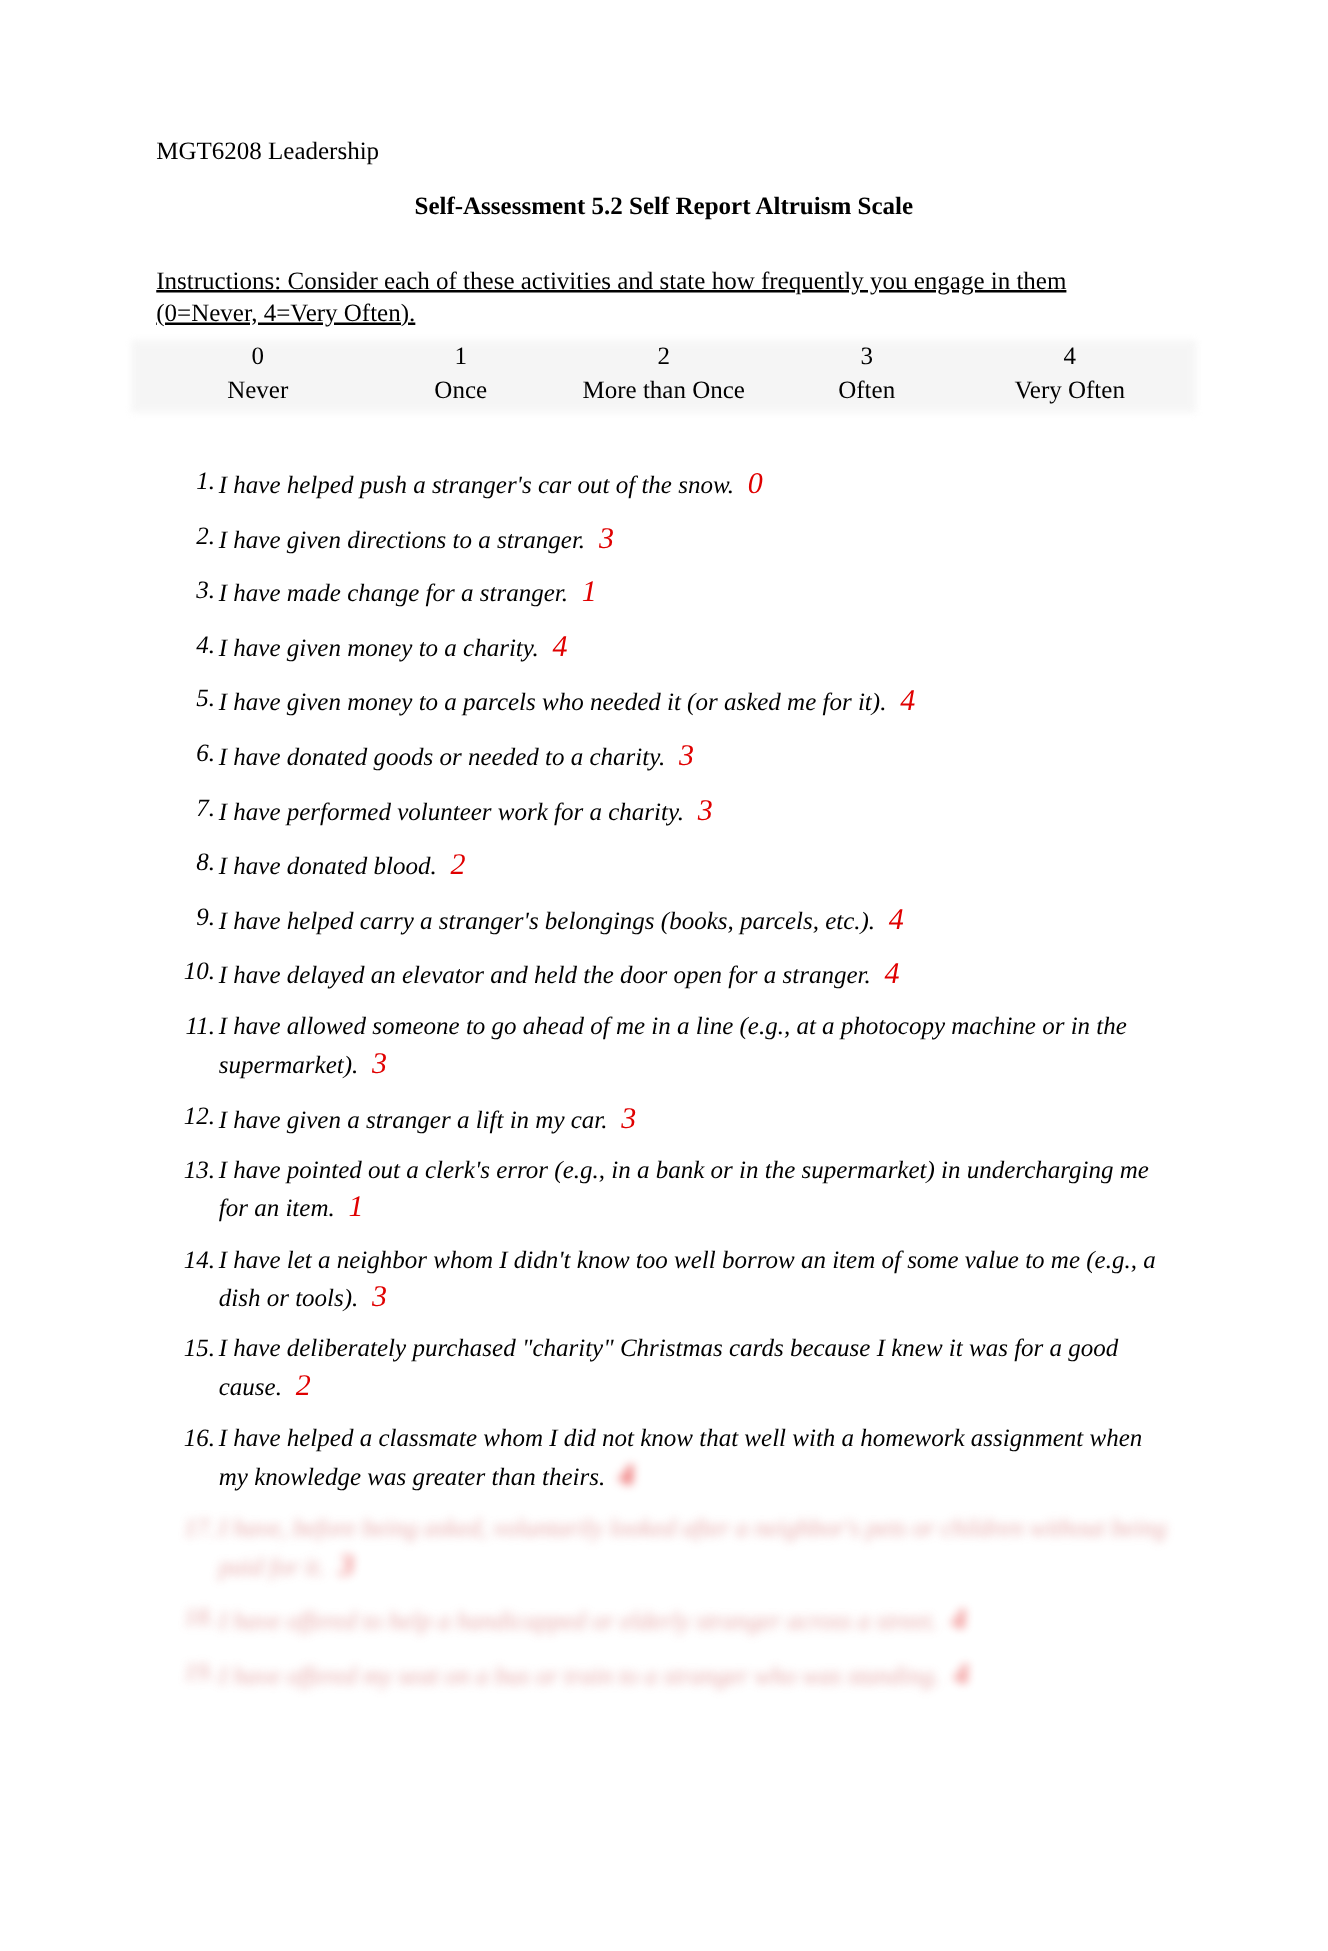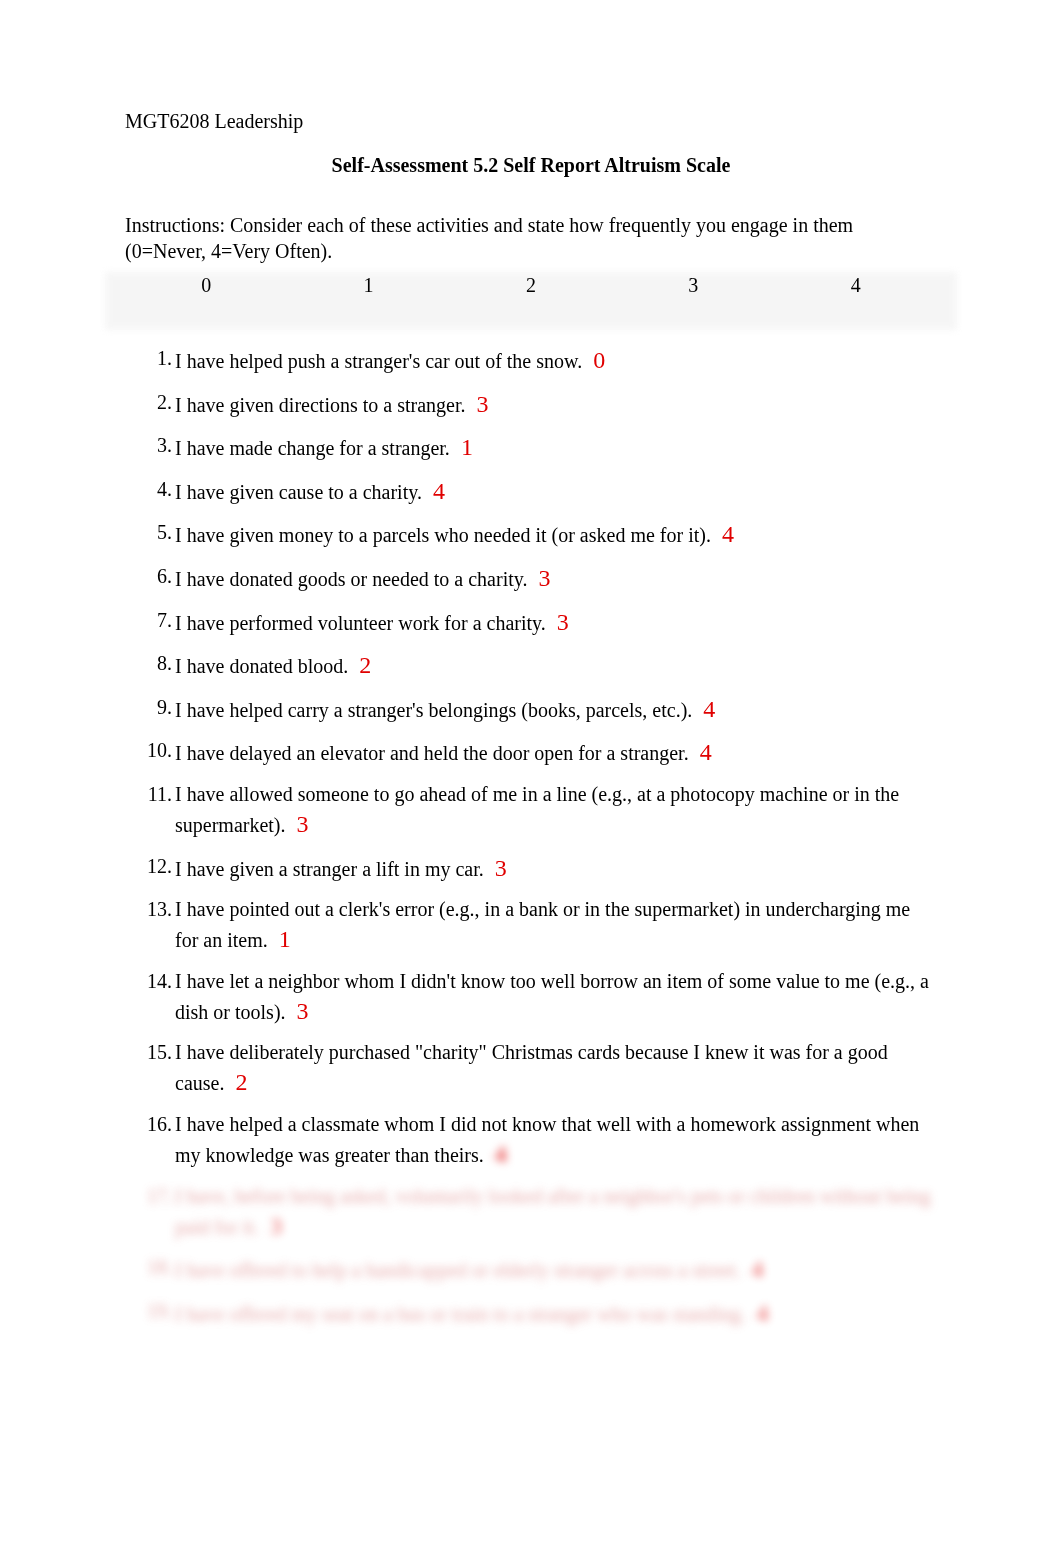--- a/index.html
+++ b/index.html
@@ -21,20 +21,21 @@
       margin-bottom: 21px;
     }
     .title {
       text-align: center;
       margin-bottom: 35px;
       font-weight: bold;
     }
     .instructions {
       margin-bottom: 8px;
       line-height: 1.3;
+      text-decoration: underline;
     }
     .scale-table {
       width: 100%;
       border-collapse: collapse;
       margin-bottom: 10px;
     }
     .scale-table td {
       text-align: center;
       padding: 2px 0;
       width: 20%;
@@ -50,20 +51,21 @@
       opacity: 0.6;
     }
     .scale-wrapper {
       position: relative;
       margin-bottom: 45px;
     }
     .question-list {
       list-style: none;
       counter-reset: q;
       padding-left: 50px;
+      font-style: italic;
     }
     .question-list li {
       counter-increment: q;
       position: relative;
       margin-bottom: 10px;
       line-height: 1.4;
       padding-left: 0;
     }
     .question-list li::before {
       content: counter(q) ".";
@@ -101,29 +103,36 @@
   <div class="shaded-band"></div>
   <table class="scale-table">
     <tbody>
         <tr>
       <td>0</td>
       <td>1</td>
       <td>2</td>
       <td>3</td>
       <td>4</td>
     </tr>
+    <tr>
+      <td>Never</td>
+      <td>Once</td>
+      <td>More than Once</td>
+      <td>Often</td>
+      <td>Very Often</td>
+    </tr>
   </tbody>
     </table>
 </div>
 
 <ol class="question-list" id="question-list">
 <li><span>I have helped push a stranger's car out of the snow.</span> <span class="answer">0</span></li>
     <li><span>I have given directions to a stranger.</span> <span class="answer">3</span></li>
     <li><span>I have made change for a stranger.</span> <span class="answer">1</span></li>
-    <li><span>I have given cause to a charity.</span> <span class="answer">4</span></li>
+    <li><span>I have given money to a charity.</span> <span class="answer">4</span></li>
     <li><span>I have given money to a parcels who needed it (or asked me for it).</span> <span class="answer">4</span></li>
     <li><span>I have donated goods or needed to a charity.</span> <span class="answer">3</span></li>
     <li><span>I have performed volunteer work for a charity.</span> <span class="answer">3</span></li>
     <li><span>I have donated blood.</span> <span class="answer">2</span></li>
     <li><span>I have helped carry a stranger's belongings (books, parcels, etc.).</span> <span class="answer">4</span></li>
     <li><span>I have delayed an elevator and held the door open for a stranger.</span> <span class="answer">4</span></li>
     <li><span>I have allowed someone to go ahead of me in a line (e.g., at a photocopy machine or in the supermarket).</span> <span class="answer">3</span></li>
     <li><span>I have given a stranger a lift in my car.</span> <span class="answer">3</span></li>
     <li><span>I have pointed out a clerk's error (e.g., in a bank or in the supermarket) in undercharging me for an item.</span> <span class="answer">1</span></li>
     <li><span>I have let a neighbor whom I didn't know too well borrow an item of some value to me (e.g., a dish or tools).</span> <span class="answer">3</span></li>

